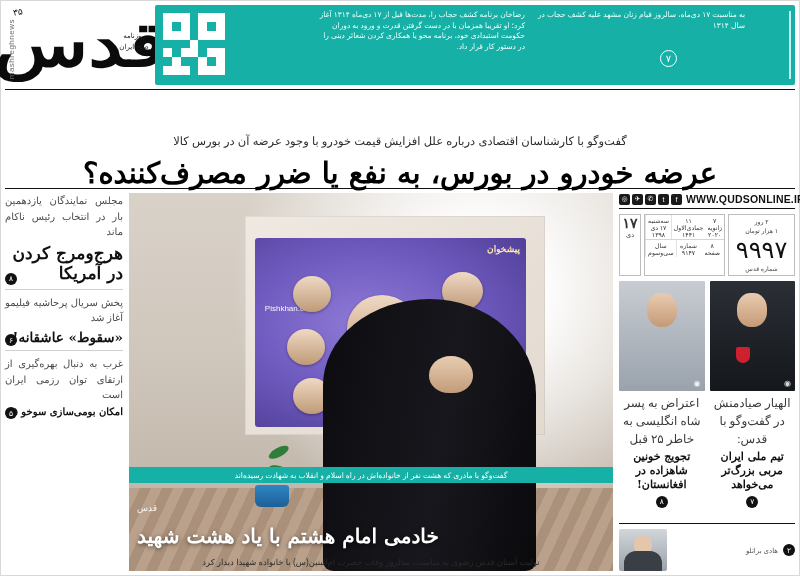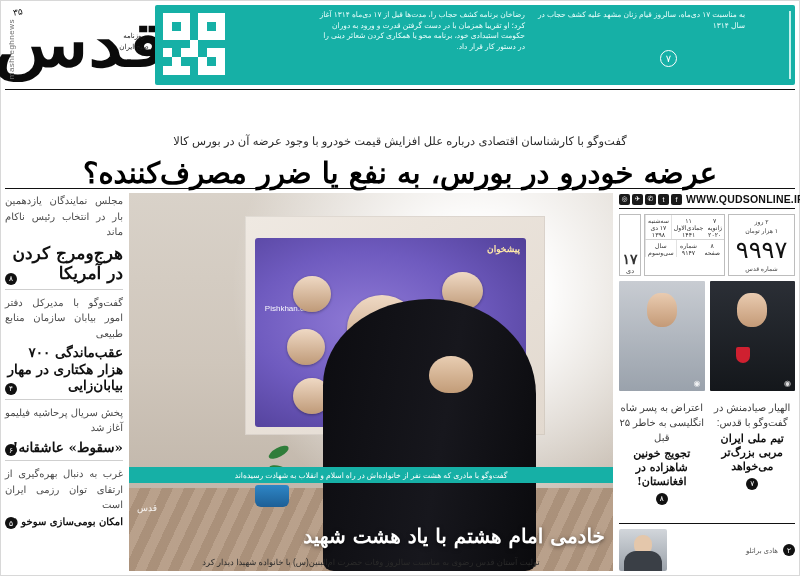--- a/index.html
+++ b/index.html
@@ -195,21 +195,21 @@
     background: repeating-linear-gradient(115deg, #b9a08a 0 10px, #a98f78 10px 20px);
     opacity: .95;
   }
   .greenstrip {
     position: absolute; right: 0; left: 0; bottom: 88px; height: 16px;
     background: #16b0a6; color: #fff;
     font-size: 7.6px; display: flex; align-items: center; justify-content: center;
   }
   .photo-head {
     position: absolute; right: 0; left: 0; bottom: 22px; padding: 0 8px;
-    text-align: right; color: #ffffff;
+    text-align: left; color: #ffffff;
     font-family: "DejaVu Serif", serif;
     font-size: 20px; font-weight: bold; line-height: 1.25;
     text-shadow: 0 1px 4px rgba(0,0,0,.55);
   }
   .photo-sub {
     position: absolute; right: 0; left: 0; bottom: 2px; padding: 0 8px;
     text-align: center; color: #2a2a2a; font-size: 8.4px; line-height: 1.5;
   }
   .photo-logo {
     position: absolute; left: 8px; bottom: 58px;
@@ -242,21 +242,21 @@
   .issuebox {
     width: 86px; border: 1px solid #bdbdbd; text-align: center; padding: 2px 0;
   }
   .issuebox .pricing { font-size: 6.2px; color: #444; line-height: 1.5; }
   .issuebox .number {
     font-family: "DejaVu Serif", serif;
     font-size: 24px; font-weight: normal; color: #111; letter-spacing: 1px;
   }
   .yearbox {
     width: 28px; border: 1px solid #bdbdbd; text-align: center;
-    display: flex; flex-direction: column; align-items: center; justify-content: flex-end;
+    display: flex; flex-direction: column; align-items: center; justify-content: flex-start;
     font-size: 6.5px; color: #333;
   }
   .yearbox b { font-size: 14px; font-family: "DejaVu Serif", serif; }
 
   .twocards { display: flex; flex-direction: row-reverse; gap: 5px; }
   .card { flex: 1; }
   .card .img { height: 110px; border-radius: 1px; position: relative; overflow: hidden; }
   .card.p1 .img { background: linear-gradient(180deg,#c8ccd2,#9aa2ac); }
   .card.p2 .img { background: linear-gradient(180deg,#2b2f36,#14171b); }
   .card .img .hd {
@@ -264,21 +264,21 @@
     width: 30px; height: 34px; border-radius: 45%;
     background: linear-gradient(180deg,#e9cbb0,#c49a77);
   }
   .card.p2 .img .crest {
     position: absolute; left: 26px; bottom: 28px; width: 14px; height: 16px;
     background: #cf2030; border-radius: 2px 2px 7px 7px;
   }
   .card .img .wm {
     position: absolute; right: 4px; bottom: 3px; color: #fff; font-size: 8px; opacity: .85;
   }
-  .card .cap { font-size: 10px; color: #3c3c3c; line-height: 1.5; margin-top: 9px; text-align: center; }
+  .card .cap { font-size: 12px; color: #3c3c3c; line-height: 1.5; margin-top: 3px; text-align: center; font-family: Liberation Serif, serif; }
   .card .ctitle {
     font-family: "DejaVu Serif", serif; font-weight: bold; color: #111;
     font-size: 11px; line-height: 1.3; margin-top: 2px; text-align: center;
   }
   .card .pagedot2 {
     width: 12px; height: 12px; border-radius: 50%; background: #111; color: #fff;
     font-size: 7.5px; display: flex; align-items: center; justify-content: center;
     margin: 3px auto 0 auto;
   }
 
@@ -393,25 +393,20 @@
   <div class="body">
 
     <div class="colright">
 
       <div class="brief big">
         <div class="lede">مجلس نمایندگان یازدهمین بار در انتخاب رئیس ناکام ماند</div>
         <div class="btitle">هرج‌ومرج کردن در آمریکا</div>
         <div class="pagedot">۸</div>
       </div>
 
-      <div class="brief">
-        <div class="lede">گفت‌وگو با مدیرکل دفتر امور بیابان سازمان منابع طبیعی</div>
-        <div class="btitle md">عقب‌ماندگی ۷۰۰ هزار هکتاری در مهار بیابان‌زایی</div>
-        <div class="pagedot">۴</div>
-      </div>
 
       <div class="brief">
         <div class="lede">پخش سریال پرحاشیه فیلیمو آغاز شد</div>
         <div class="btitle md">«سقوط» عاشقانه!</div>
         <div class="pagedot">۶</div>
       </div>
 
       <div class="brief">
         <div class="lede">غرب به دنبال بهره‌گیری از ارتقای توان رزمی ایران است</div>
         <div class="btitle sm">امکان بومی‌سازی سوخو ۳۵</div>

